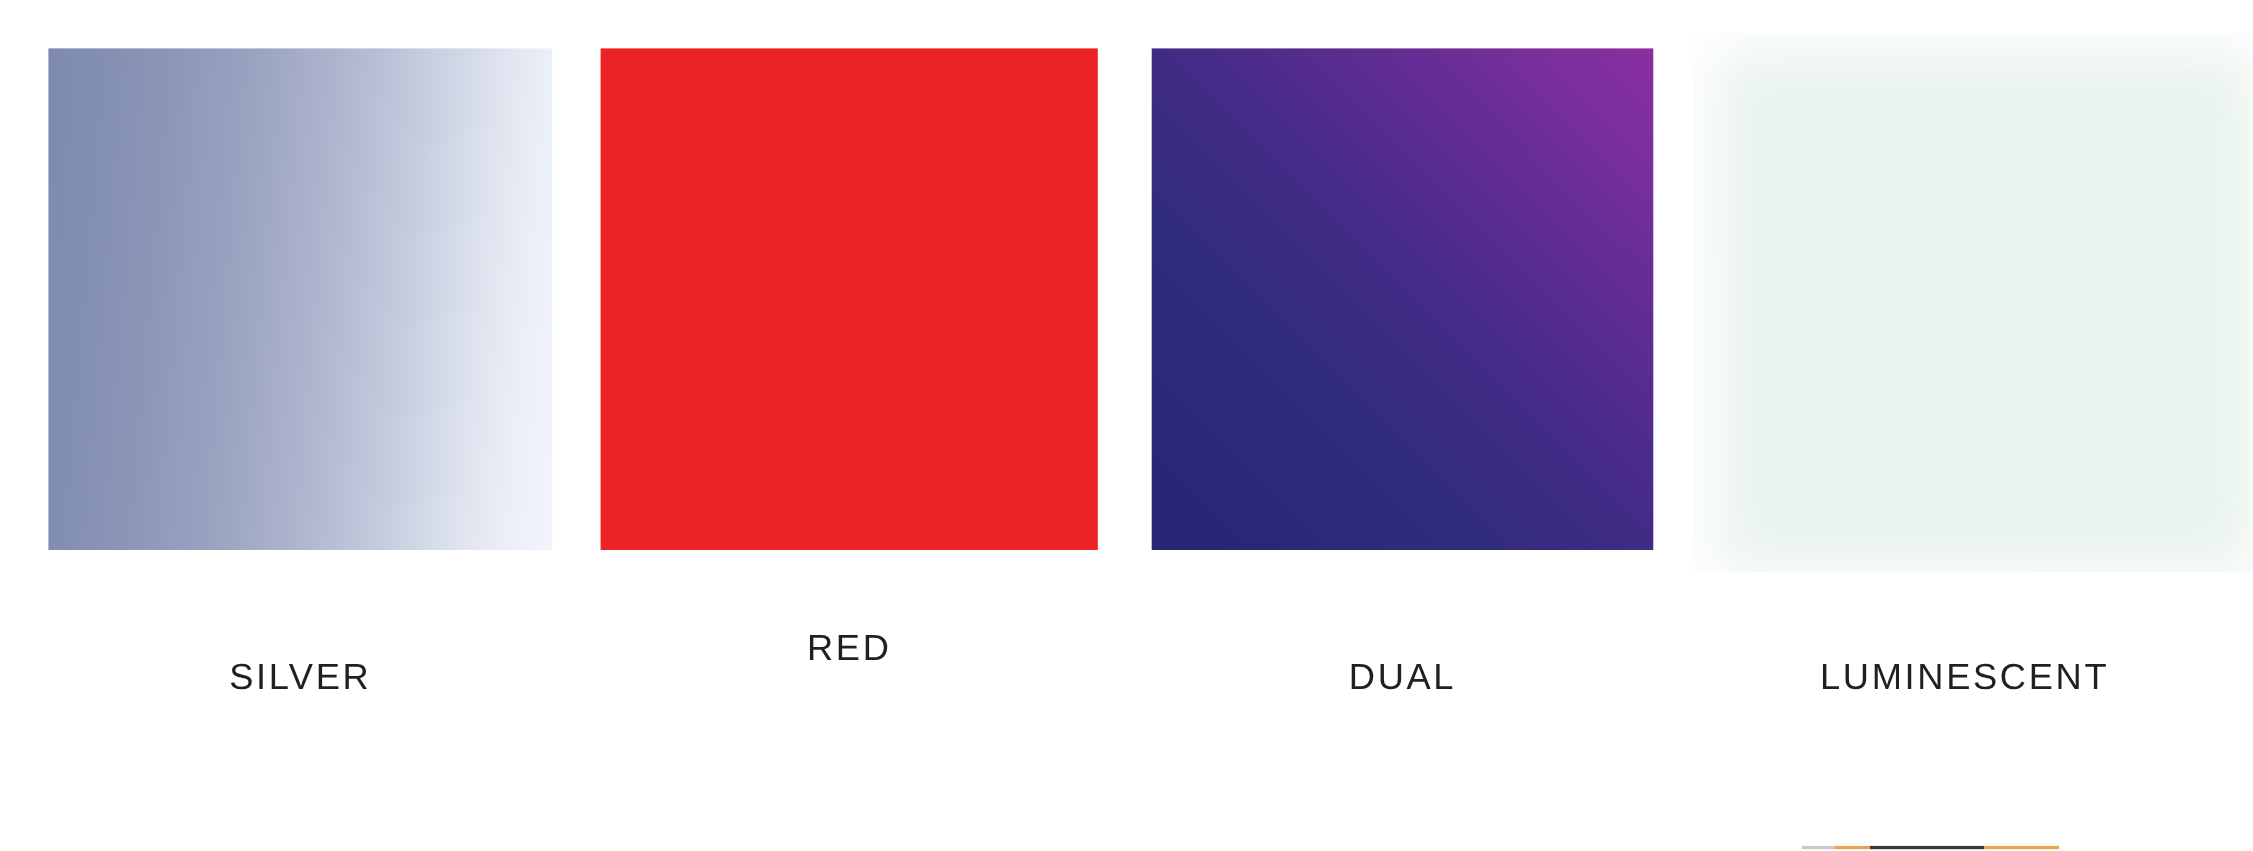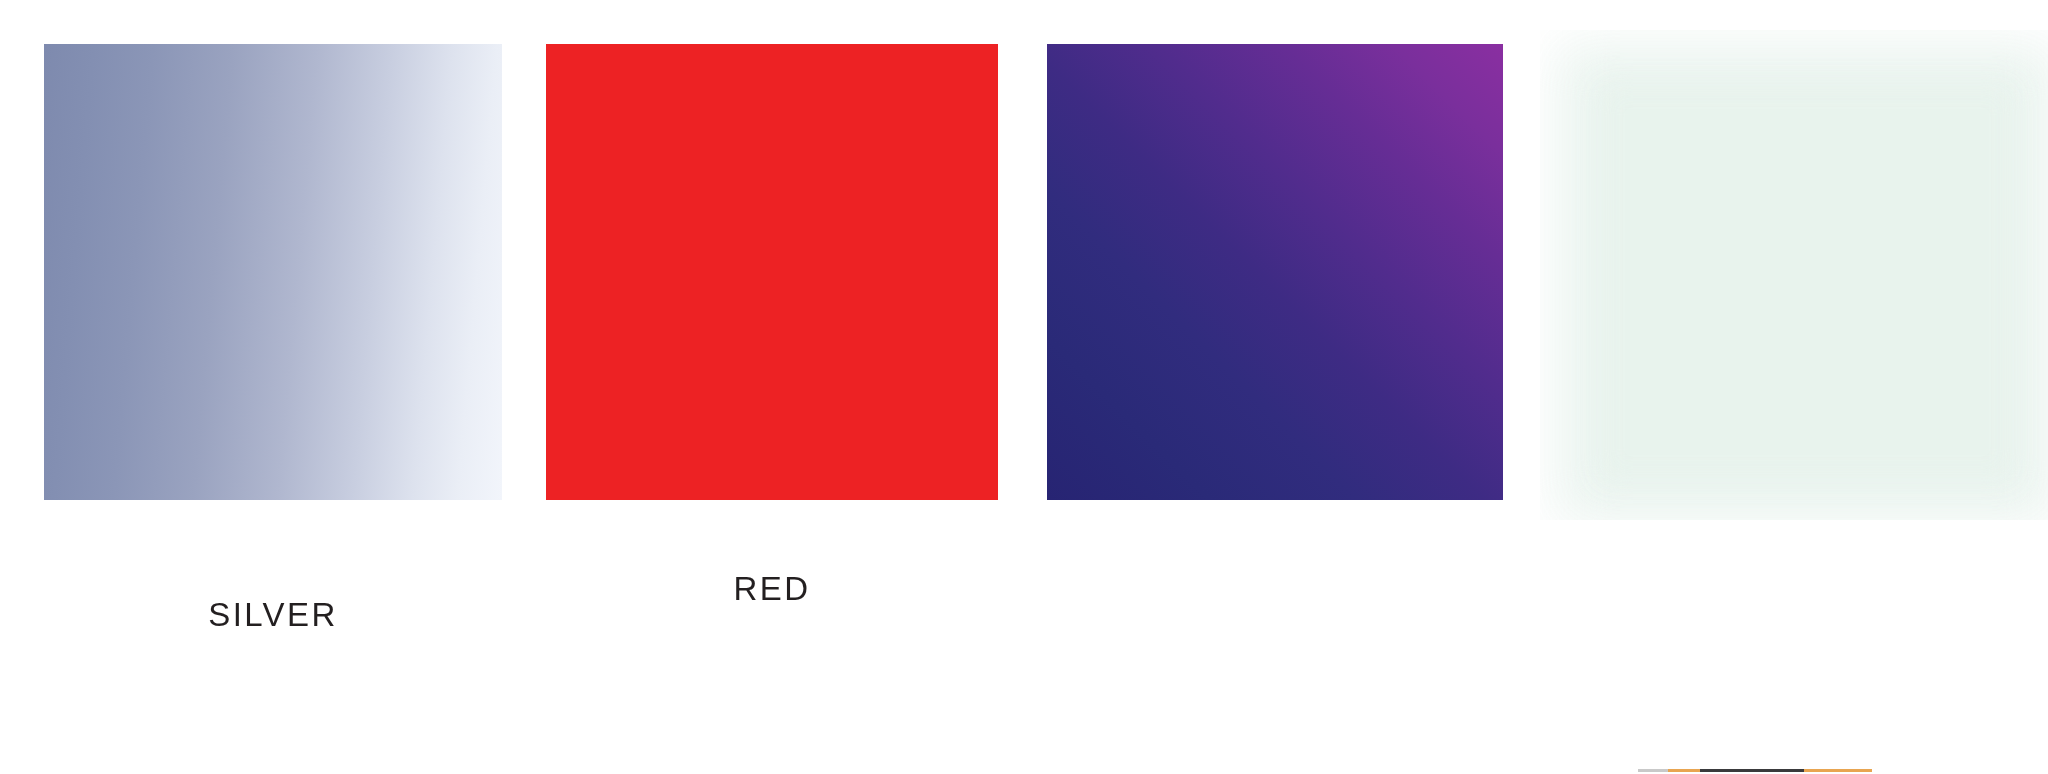--- a/index.html
+++ b/index.html
@@ -146,25 +146,29 @@
     <span class="label-line">SILVER</span>
   </div>
 
   <div class="swatch swatch-red"></div>
   <div class="label label-red">
     <span class="label-line">RED</span>
   </div>
 
   <div class="swatch swatch-dual"></div>
   <div class="label label-dual">
+    <span class="label-line">DUAL</span>
   </div>
 
   <div class="swatch-lum-wrap">
     <div class="swatch-lum"></div>
     <div class="swatch-lum-core"></div>
+  </div>
+  <div class="label label-lum">
+    <span class="label-line">LUMINESCENT</span>
   </div>
 
   <div class="bottom-rule">
     <div class="rule-seg grey"></div>
     <div class="rule-seg orange"></div>
     <div class="rule-seg dark"></div>
     <div class="rule-seg orange2"></div>
   </div>
 
 </div>

